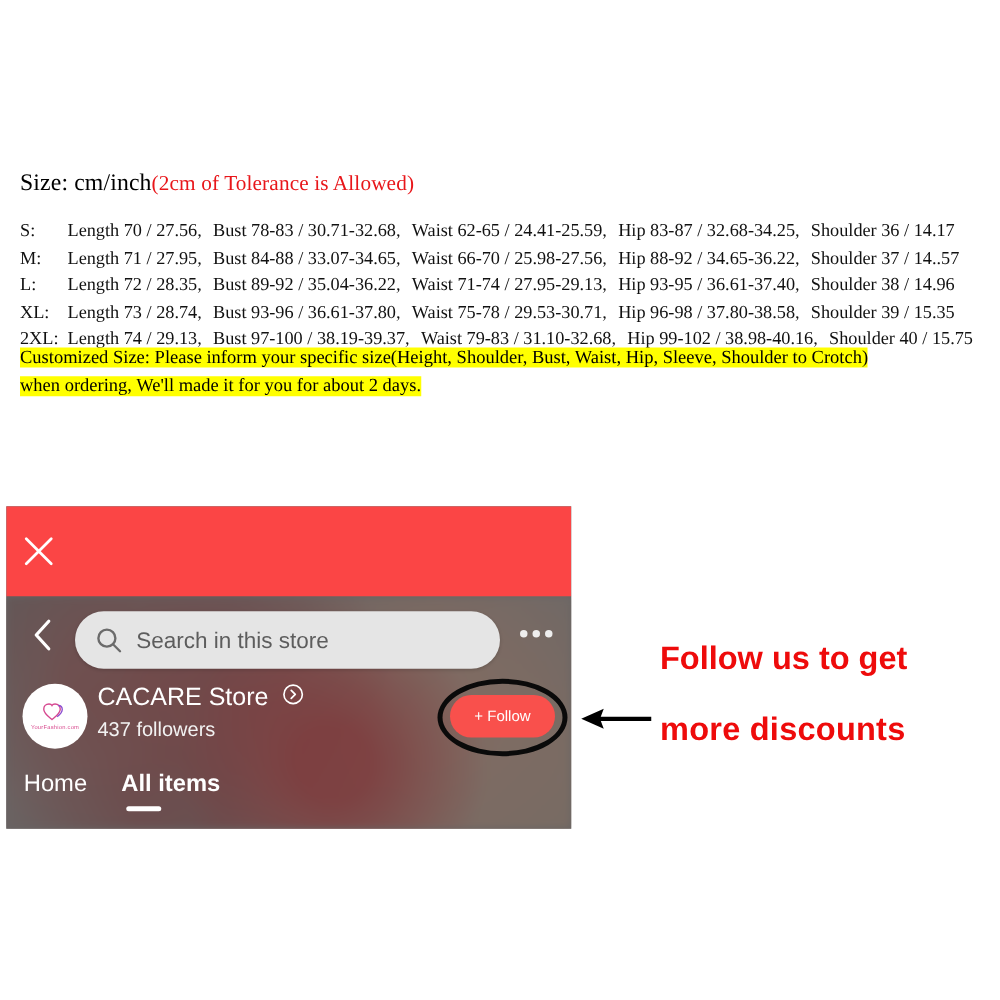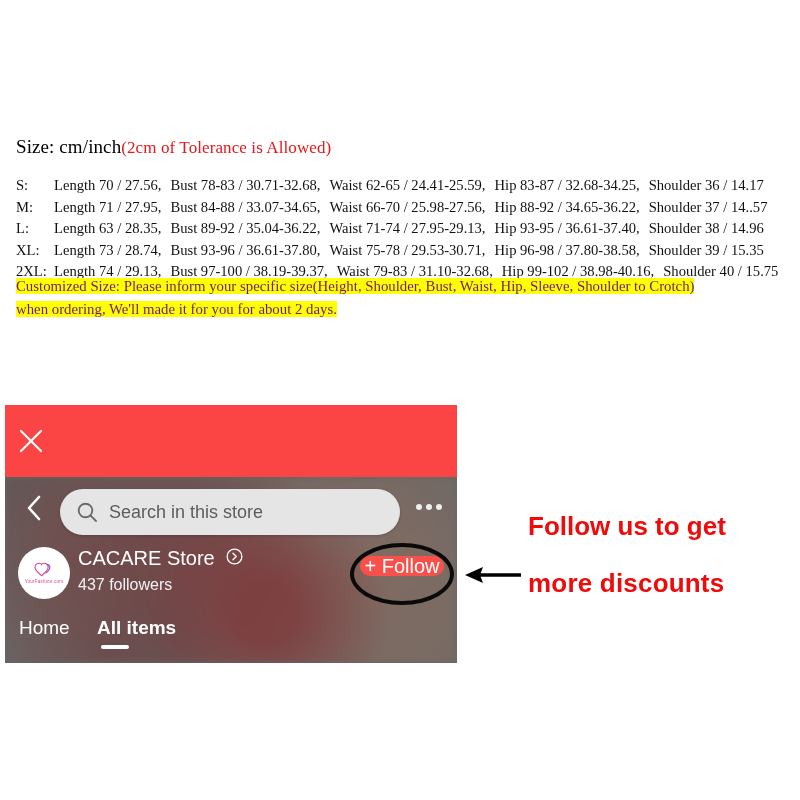--- a/index.html
+++ b/index.html
@@ -27,21 +27,21 @@
   }
   .size-row { white-space: nowrap; display: block; }
   .size-row .lbl { display: inline-block; width: 38px; }
   .size-row .seg { display: inline-block; }
   .sp1 { display: inline-block; width: 9px; }
 
   
   .custom-note {
     position: absolute; left: 16px; top: 276px; width: 780px;
     font-family: "Liberation Serif", serif;
-    font-size: 14.8px; line-height: 21px; color: #701a75;
+    font-size: 14.8px; line-height: 21px; color: #000000;
   }
   .custom-note .hl {
     background: #ffff00; display: inline; white-space: nowrap;
     box-decoration-break: clone; -webkit-box-decoration-break: clone;
   }
   .custom-note .line2 { margin-top: 2px; }
 
   
   .phone-shot {
     position: absolute; left: 5px; top: 405px;
@@ -119,23 +119,23 @@
   .store-followers {
     position: absolute; left: 73px; top: 31px;
     color: #f2f2f2; font-family: "Liberation Sans", sans-serif; font-size: 16px;
   }
   .follow-wrap { position: absolute; left: 345px; top: -2px; width: 104px; height: 62px; }
   .follow-ellipse {
     position: absolute; left: 0; top: 0; width: 104px; height: 62px;
     border: 4px solid #0a0a0a; border-radius: 50%;
   }
   .follow-btn {
-    position: absolute; left: 10px; top: 13px; width: 84px; height: 20px;
+    position: absolute; left: 10px; top: 13px; width: 84px; height: 34px;
     background: #f9504c; border-radius: 17px; border: 0;
-    color: #fff; font-family: "Liberation Sans", sans-serif; font-size: 20px;
+    color: #fff; font-family: "Liberation Sans", sans-serif; font-size: 12px;
     display: flex; align-items: center; justify-content: center; cursor: pointer;
   }
 
   .tabs { position: absolute; left: 0; top: 212px; width: 100%; height: 46px; }
   .tab {
     position: absolute; top: 0; color: #fff;
     font-family: "Liberation Sans", sans-serif; font-size: 19px;
   }
   .tab-home { left: 14px; font-weight: 400; }
   .tab-all { left: 92px; font-weight: 700; }
@@ -165,21 +165,21 @@
     </div>
 
     <div class="size-rows">
       <div class="size-row">
         <span class="lbl">S:</span><span class="seg">Length 70 / 27.56,</span><span class="sp1"></span><span class="seg">Bust 78-83 / 30.71-32.68,</span><span class="sp1"></span><span class="seg">Waist 62-65 / 24.41-25.59,</span><span class="sp1"></span><span class="seg">Hip 83-87 / 32.68-34.25,</span><span class="sp1"></span><span class="seg">Shoulder 36 / 14.17</span>
       </div>
       <div class="size-row">
         <span class="lbl">M:</span><span class="seg">Length 71 / 27.95,</span><span class="sp1"></span><span class="seg">Bust 84-88 / 33.07-34.65,</span><span class="sp1"></span><span class="seg">Waist 66-70 / 25.98-27.56,</span><span class="sp1"></span><span class="seg">Hip 88-92 / 34.65-36.22,</span><span class="sp1"></span><span class="seg">Shoulder 37 / 14..57</span>
       </div>
       <div class="size-row">
-        <span class="lbl">L:</span><span class="seg">Length 63 / 28.35,</span><span class="sp1"></span><span class="seg">Bust 89-92 / 35.04-36.22,</span><span class="sp1"></span><span class="seg">Waist 71-74 / 27.95-29.13,</span><span class="sp1"></span><span class="seg">Hip 93-95 / 36.61-37.40,</span><span class="sp1"></span><span class="seg">Shoulder 38 / 14.96</span>
+        <span class="lbl">L:</span><span class="seg">Length 72 / 28.35,</span><span class="sp1"></span><span class="seg">Bust 89-92 / 35.04-36.22,</span><span class="sp1"></span><span class="seg">Waist 71-74 / 27.95-29.13,</span><span class="sp1"></span><span class="seg">Hip 93-95 / 36.61-37.40,</span><span class="sp1"></span><span class="seg">Shoulder 38 / 14.96</span>
       </div>
       <div class="size-row">
         <span class="lbl">XL:</span><span class="seg">Length 73 / 28.74,</span><span class="sp1"></span><span class="seg">Bust 93-96 / 36.61-37.80,</span><span class="sp1"></span><span class="seg">Waist 75-78 / 29.53-30.71,</span><span class="sp1"></span><span class="seg">Hip 96-98 / 37.80-38.58,</span><span class="sp1"></span><span class="seg">Shoulder 39 / 15.35</span>
       </div>
       <div class="size-row">
         <span class="lbl">2XL:</span><span class="seg">Length 74 / 29.13,</span><span class="sp1"></span><span class="seg">Bust 97-100 / 38.19-39.37,</span><span class="sp1"></span><span class="seg">Waist 79-83 / 31.10-32.68,</span><span class="sp1"></span><span class="seg">Hip 99-102 / 38.98-40.16,</span><span class="sp1"></span><span class="seg">Shoulder 40 / 15.75</span>
       </div>
     </div>
   </div>
 

